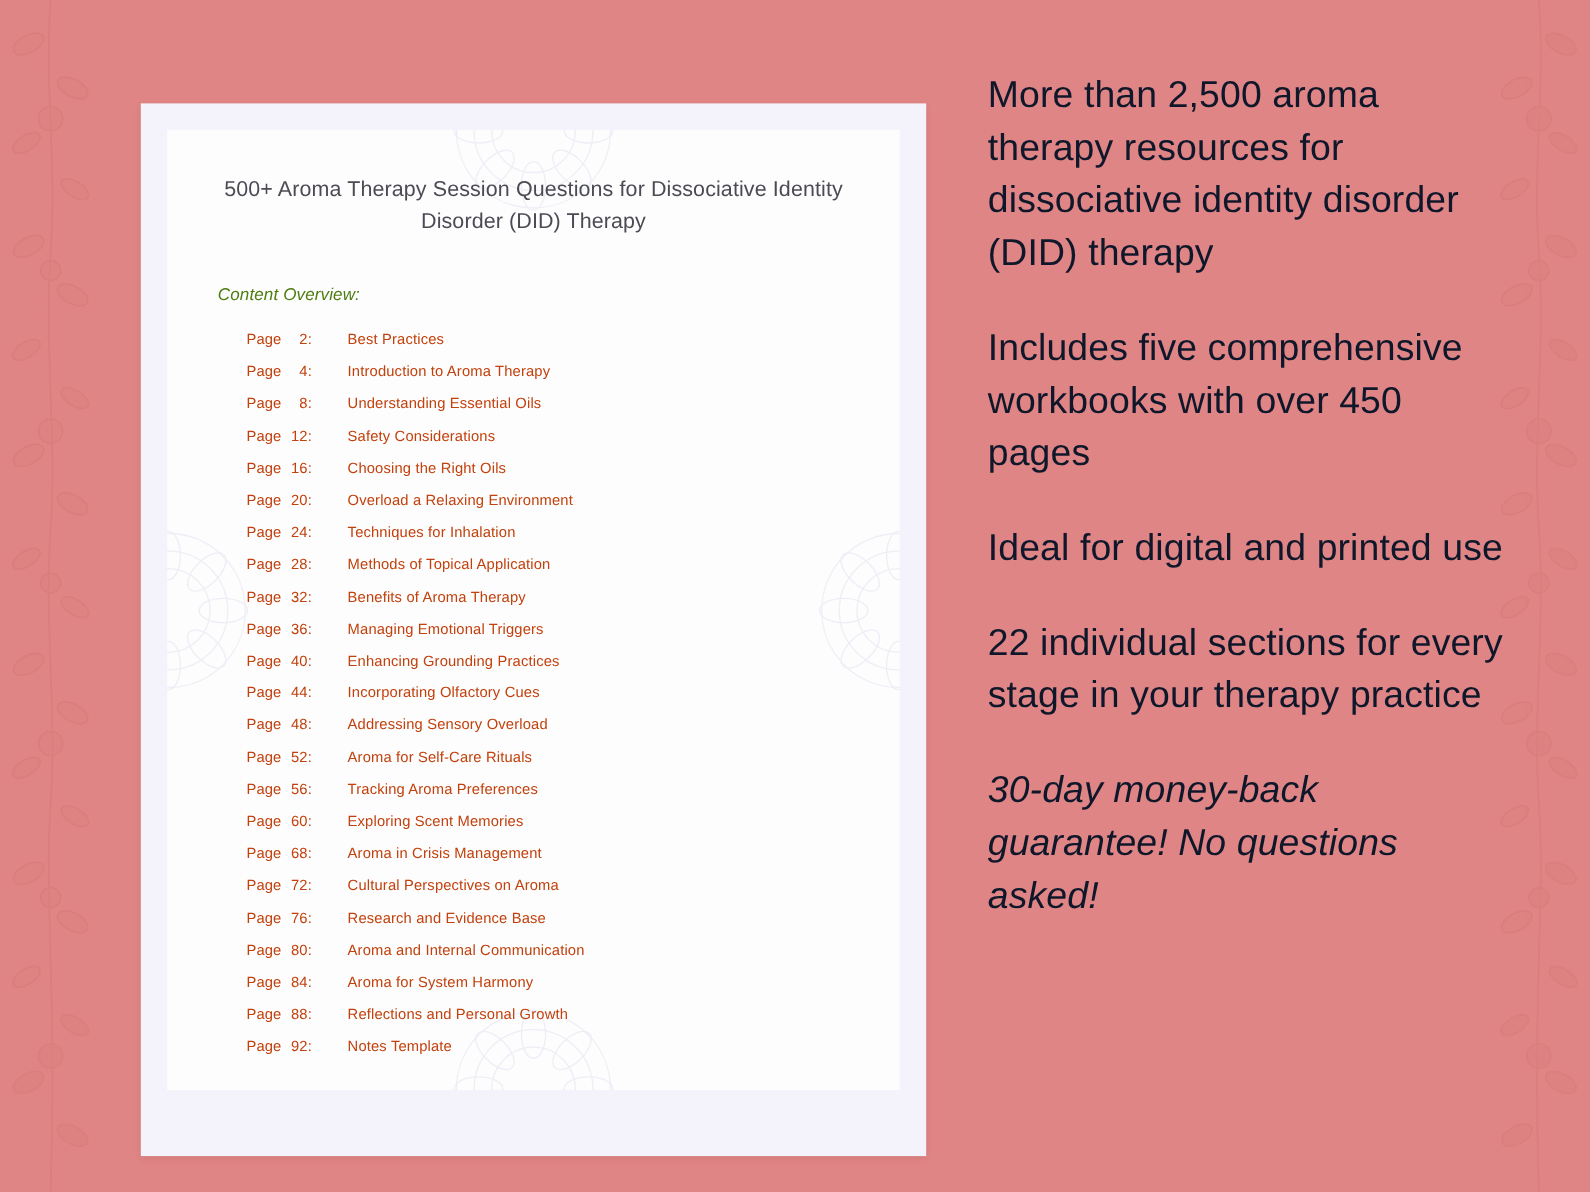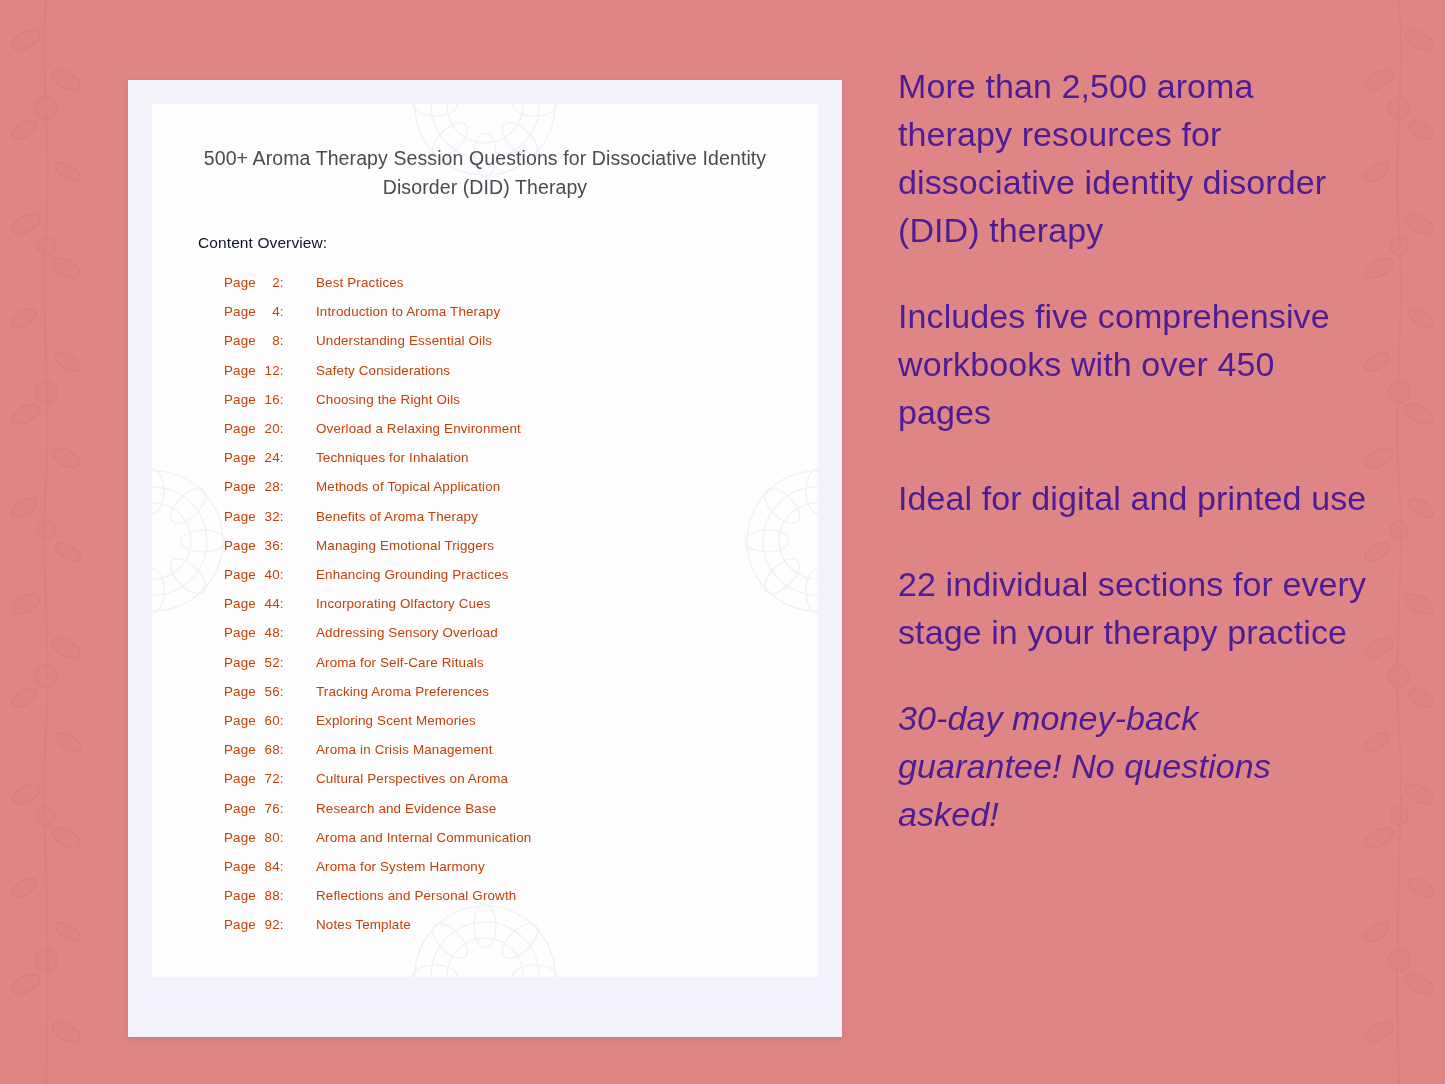--- a/index.html
+++ b/index.html
@@ -25,21 +25,21 @@
   }
   .floral-band.left  { left: 0; }
   .floral-band.right { right: 0; }
 
   .floral-band svg { display: block; width: 100%; height: 100%; }
 
   
   .doc-outer {
     position: absolute;
     left: 128px;
-    top: 80px;
+    top: 94px;
     width: 714px;
     height: 957px;
     background: #f4f2fa;
     box-shadow: 0 2px 6px rgba(120, 60, 60, 0.18);
   }
   .doc-inner {
     position: absolute;
     left: 24px;
     top: 24px;
     width: 666px;
@@ -64,24 +64,25 @@
   }
   .doc-title {
     font-size: 19.5px;
     line-height: 29px;
     color: #4b4b53;
     text-align: center;
     font-weight: 400;
     letter-spacing: 0.1px;
   }
   .overview-label {
-    margin-top: 32px;
+    margin-top: 44px;
     font-size: 15.5px;
-    color: #0f172a;
+    color: #4d7c0f;
     letter-spacing: 0.1px;
+    font-style: italic;
   }
   .toc {
     margin-top: 16px;
     padding-left: 26px;
   }
   .toc-row {
     display: flex;
     font-size: 13.4px;
     color: #c2410c;
     line-height: 29.2px;
@@ -100,21 +101,21 @@
     text-align: right;
   }
   .toc-title { padding-left: 4px; margin-left: 26px; }
 
   
   .bullets {
     position: absolute;
     left: 898px;
     top: 62px;
     width: 470px;
-    color: #4c1d95;
+    color: #0f172a;
   }
   .bullet {
     font-size: 34px;
     line-height: 48px;
     font-weight: 400;
     letter-spacing: 0.1px;
     margin-bottom: 38px;
   }
   .bullet:last-child { margin-bottom: 0; font-style: italic; }
 </style>

